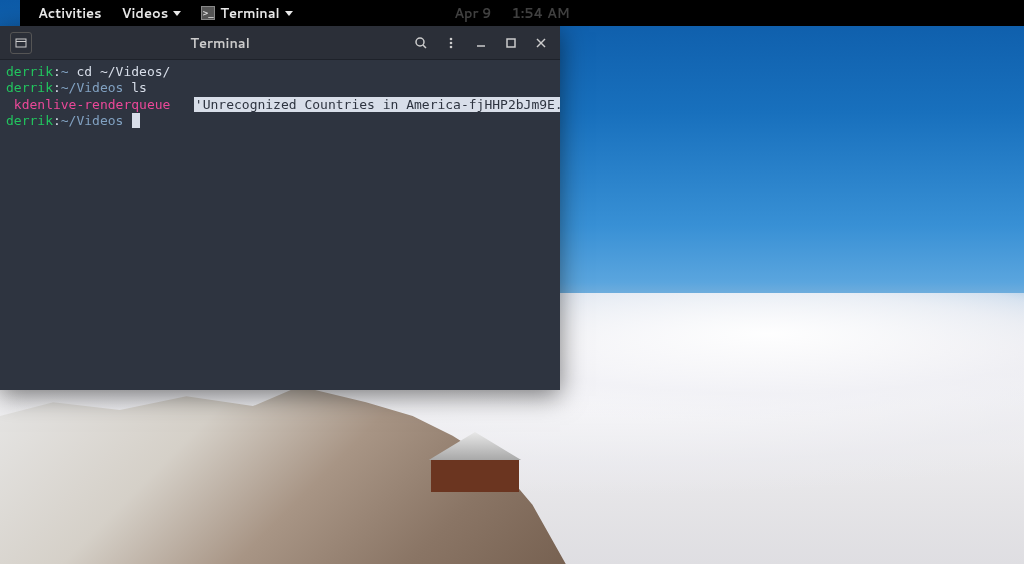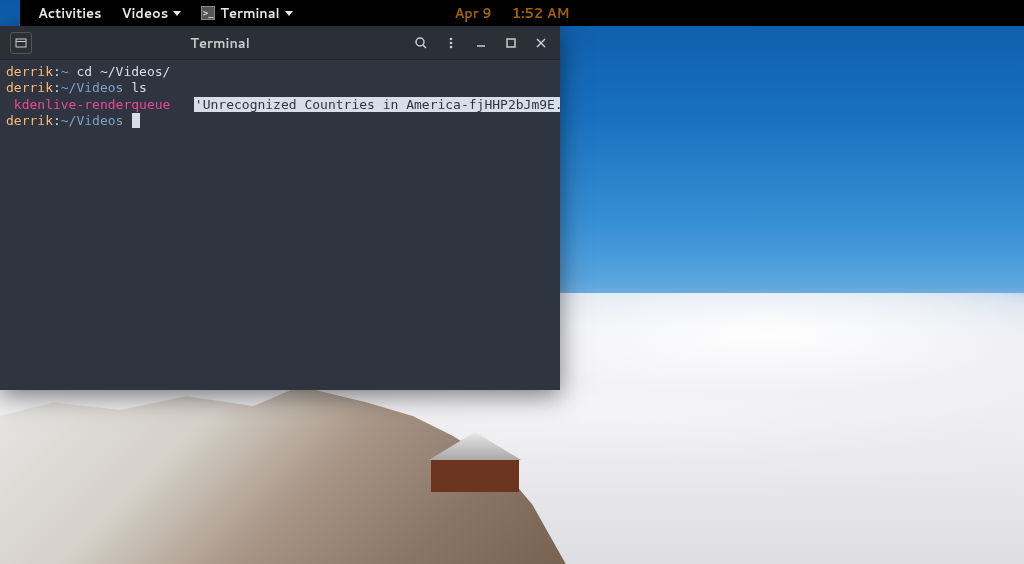--- a/index.html
+++ b/index.html
@@ -157,42 +157,42 @@
       flex: 1;
       padding: 4px 6px;
       font-family: "DejaVu Sans Mono", "Menlo", monospace;
       font-size: 13px;
       line-height: 1.25;
       color: #d8dee9;
       background: #2e3440;
       white-space: pre;
       overflow: hidden;
     }
-    .prompt-user { color: #fdba74; }
+    .prompt-user { color: #22c55e; }
     .prompt-path { color: #81a1c1; }
     .prompt-sep { color: #d8dee9; }
     .dir-entry { color: #ec4899; background: transparent; }
     .file-highlight { background: #d8dee9; color: #2e3440; padding: 0 1px; }
     .cursor-block {
       display: inline-block;
       width: 8px;
       height: 15px;
       background: #d8dee9;
       vertical-align: text-bottom;
       margin-left: 1px;
     }
     .center-clock {
       position: absolute;
       left: 0; right: 0;
       top: 0;
       height: 26px;
       display: flex;
       align-items: center;
       justify-content: center;
-      color: #a16207;
+      color: #404040;
       font-size: 13px;
       font-weight: 600;
       pointer-events: none;
       z-index: 101;
       gap: 12px;
     }
     .center-clock span { pointer-events: auto; cursor: pointer; padding: 0 4px;}
   </style>
 </head>
 <body>
@@ -217,21 +217,21 @@
     <div class="item">
       <span class="term-badge">&gt;_</span>
       <span>Terminal</span>
       <span class="tri-down"></span>
     </div>
   </div>
 </div>
 
 <div class="center-clock">
   <span>Apr 9</span>
-  <span>1:52 AM</span>
+  <span>1:54 AM</span>
 </div>
 
 <div class="terminal-window">
   <div class="titlebar">
     <div class="btn new-tab">
       <svg width="12" height="12" viewBox="0 0 12 12">
           <rect x="1" y="2" width="10" height="8" fill="none" stroke="#ccc" stroke-width="1"></rect>
           <line x1="1" y1="4.5" x2="11" y2="4.5" stroke="#ccc" stroke-width="1"></line>
         </svg>
     </div>

